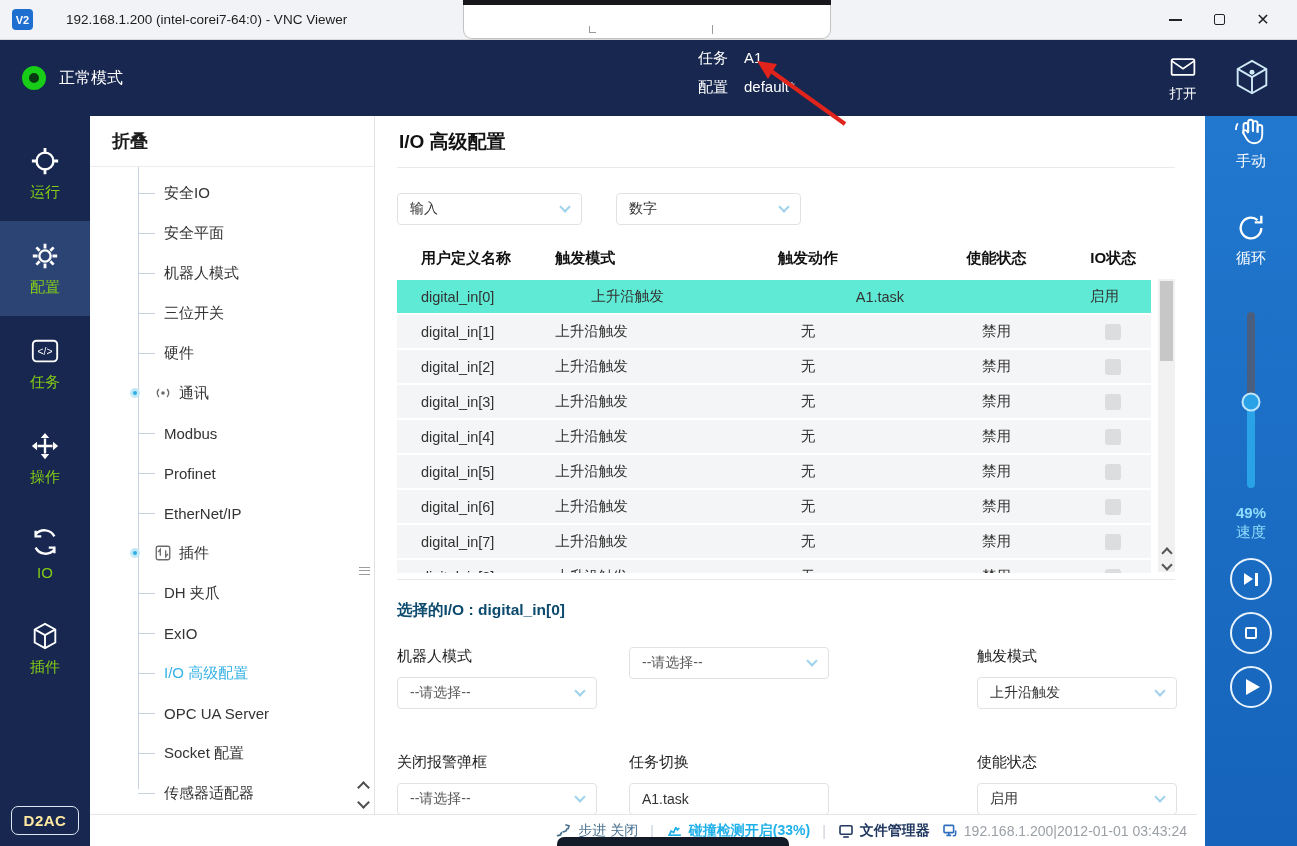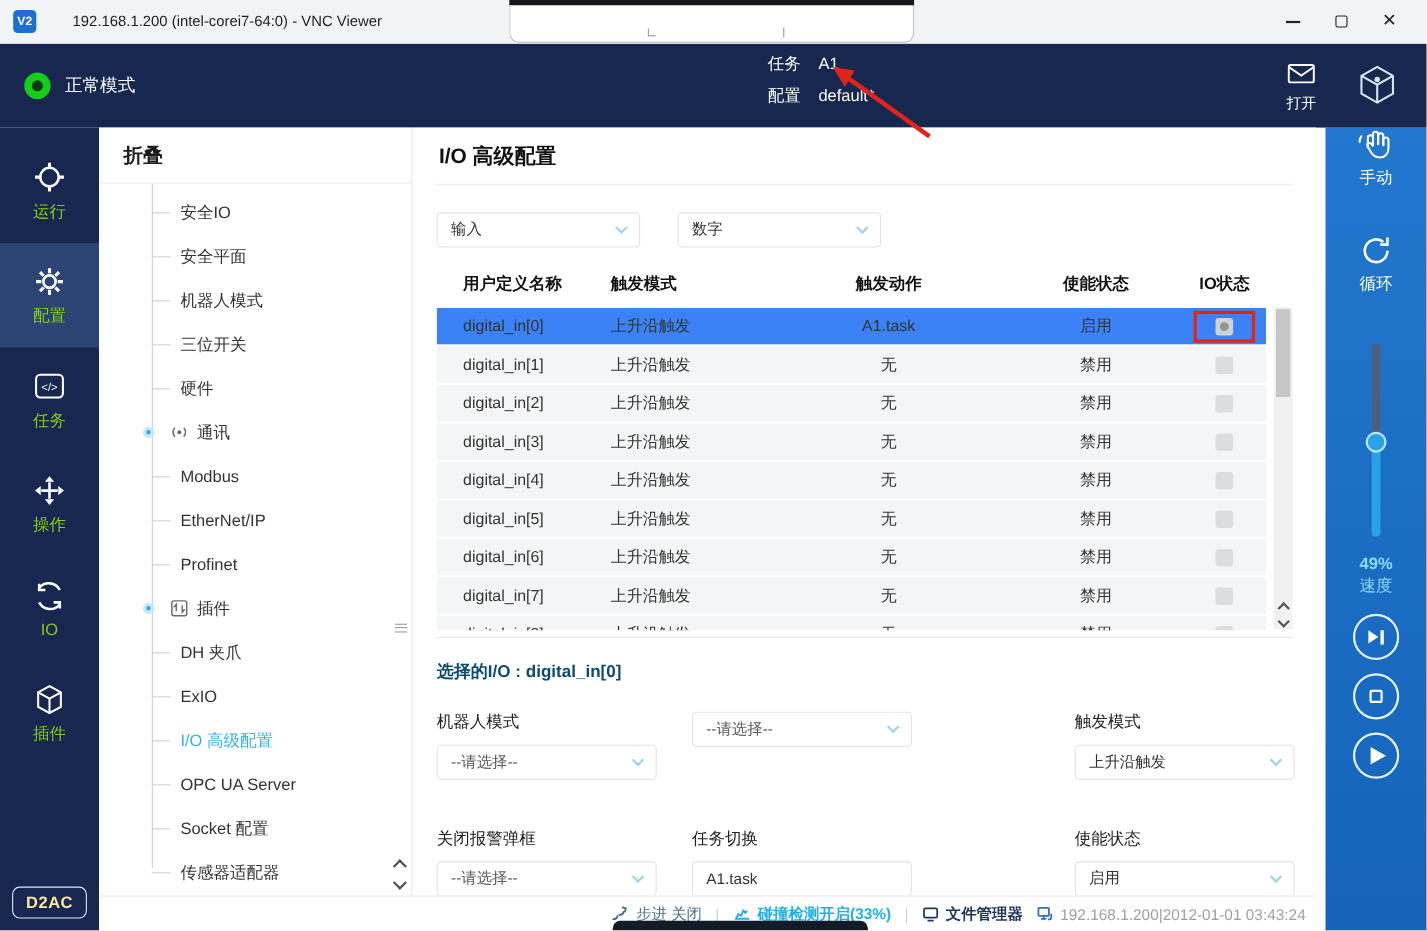--- a/index.html
+++ b/index.html
@@ -71,21 +71,21 @@
 .tgrid{display:grid;grid-template-columns:21% 19% 29% 21% 10%;align-items:center;}
 .thead{margin-bottom:12px;}
 .th{font-size:15px;font-weight:bold;color:#111;}
 .c0{padding-left:24px;text-align:left;}
 .c1{text-align:left;}
 .c2{text-align:center;}
 .c3{text-align:center;}
 .c4{text-align:center;}
 .tbody{height:293px;overflow:hidden;}
 .trow{height:33px;margin-bottom:2px;background:#f4f5f6;font-size:14.5px;color:#333;cursor:pointer;}
-.trow.sel{background:#3b82f6;}
+.trow.sel{background:#5eead4;gap:36px;}
 .td.c4{position:relative;display:flex;align-items:center;justify-content:center;height:100%;}
 .io-box{width:16px;height:16px;border-radius:3px;background:#dcdddf;display:flex;align-items:center;justify-content:center;}
 .trow.sel .io-box{background:#cfd3d6;}
 .io-dot{width:8px;height:8px;border-radius:50%;background:#93979c;}
 .red-frame{position:absolute;left:50%;top:50%;transform:translate(-50%,-50%);width:56px;height:29px;border:3px solid #e0241b;z-index:5;}
 .vscroll{position:absolute;right:0;top:30px;width:17px;height:293px;background:#f1f1f1;}
 .vthumb{position:absolute;left:2px;right:2px;top:2px;height:80px;background:#c7c7c7;}
 .vbtns{position:absolute;left:0;right:0;bottom:3px;display:flex;flex-direction:column;align-items:center;gap:8px;}
 .vbtns .chev-up,.vbtns .chev-down{border-color:#555;width:8px;height:8px;}
 
@@ -306,24 +306,24 @@
                     <circle cx="10" cy="10" r="2" fill="#6b6b6b"></circle>
                     <path d="M5.5 5.5a6.5 6.5 0 000 9M14.5 5.5a6.5 6.5 0 010 9" fill="none" stroke="#6b6b6b" stroke-width="1.5"></path>
                   </svg>
                 </span>
                 <span class="tree-label">通讯</span>
               </div>
               <div class="tree-item child">
                 <span class="tree-label">Modbus</span>
               </div>
               <div class="tree-item child">
+                <span class="tree-label">Profinet</span>
+              </div>
+              <div class="tree-item child">
                 <span class="tree-label">EtherNet/IP</span>
-              </div>
-              <div class="tree-item child">
-                <span class="tree-label">Profinet</span>
               </div>
               <div class="tree-item parent">
                 <span class="node-dot"></span>
                 <span class="icon node-ic">
                   <svg width="18" height="18" viewBox="0 0 20 20">
                     <rect x="2.5" y="2.5" width="15" height="15" rx="2" fill="none" stroke="#6b6b6b" stroke-width="1.5"></rect>
                     <path d="M7 13V6l-2.5 3M13 7v7l2.5-3" stroke="#6b6b6b" stroke-width="1.5" fill="none"></path>
                   </svg>
                 </span>
                 <span class="tree-label">插件</span>

